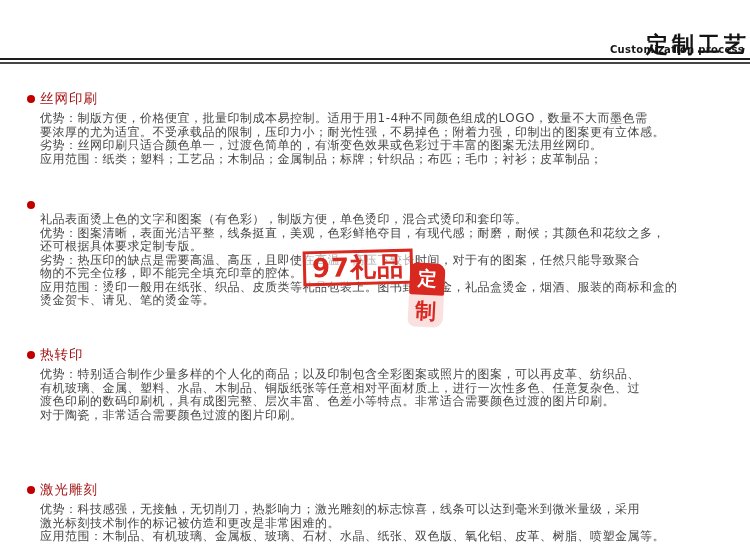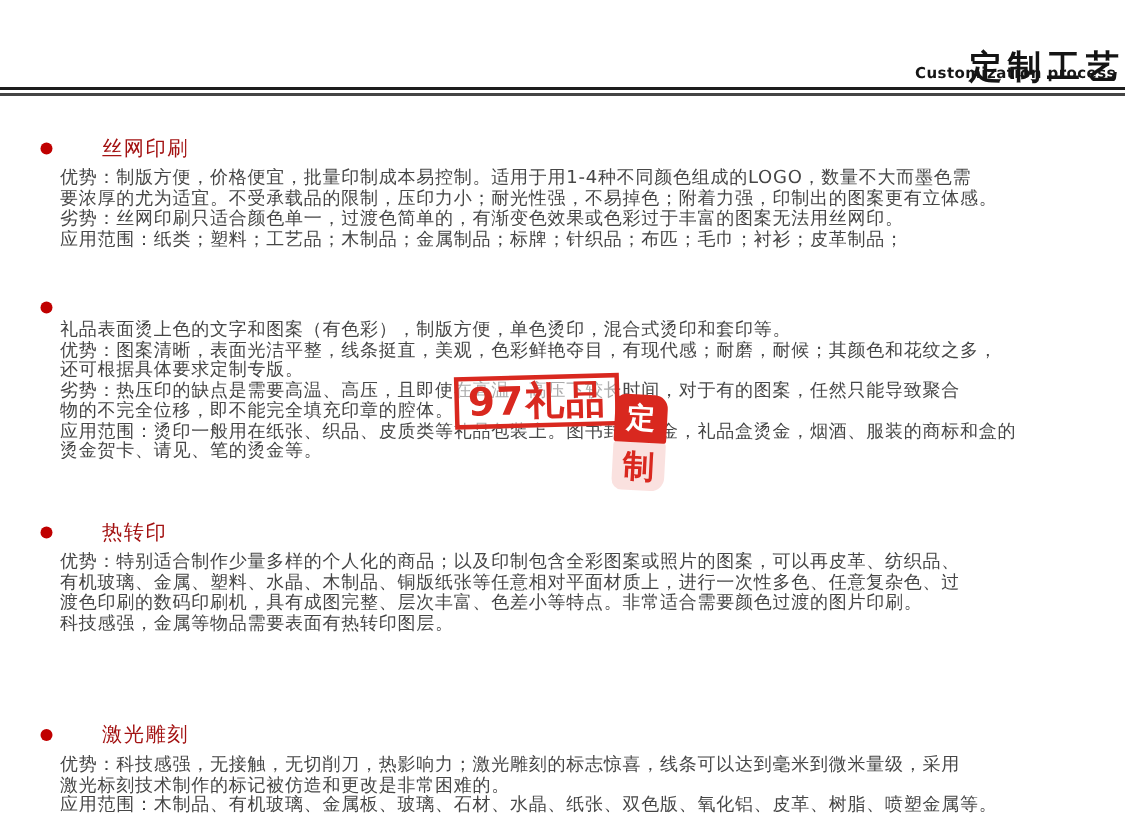--- a/index.html
+++ b/index.html
@@ -22,21 +22,21 @@
     border-top:2px solid #1c1c1c;border-bottom:2px solid #454545;
   }
   
   .section{position:absolute;left:27px;right:3px;}
   .sec1{top:90px}
   .sec2{top:201px}
   .sec3{top:346px}
   .sec4{top:481px}
   .sec-head{display:flex;align-items:center;margin-bottom:4px;}
   .bullet{width:8px;height:8px;border-radius:50%;background:#c00000;margin-right:5px;flex:0 0 auto;}
-  .sec-title{font-size:13.5px;color:#a31212;letter-spacing:1px;margin-left:28px;}
+  .sec-title{font-size:13.5px;color:#a31212;letter-spacing:1px;}
   .line{
     font-size:12px;line-height:13.5px;color:#464646;letter-spacing:0.5px;
     white-space:nowrap;padding-left:13px;overflow:hidden;
   }
   
   .wm-box{
     position:absolute;left:303px;top:250px;width:104px;height:29px;
     border:3px solid #d9281f;color:#d9281f;background:rgba(255,255,255,0.55);
     display:flex;align-items:center;justify-content:center;
     font-size:26px;font-weight:bold;letter-spacing:1px;
@@ -90,21 +90,21 @@
   </div>
 
   <div class="section sec3">
     <div class="sec-head">
       <span class="bullet"></span>
       <span class="sec-title">热转印</span>
     </div>
     <div class="line">优势：特别适合制作少量多样的个人化的商品；以及印制包含全彩图案或照片的图案，可以再皮革、纺织品、</div>
     <div class="line">有机玻璃、金属、塑料、水晶、木制品、铜版纸张等任意相对平面材质上，进行一次性多色、任意复杂色、过</div>
     <div class="line">渡色印刷的数码印刷机，具有成图完整、层次丰富、色差小等特点。非常适合需要颜色过渡的图片印刷。</div>
-    <div class="line">科技感强，金属等物品需要表面有热转印图层。</div>
+    <div class="line">对于陶瓷，非常适合需要颜色过渡的图片印刷。</div>
   </div>
 
   <div class="section sec4">
     <div class="sec-head">
       <span class="bullet"></span>
       <span class="sec-title">激光雕刻</span>
     </div>
     <div class="line">优势：科技感强，无接触，无切削刀，热影响力；激光雕刻的标志惊喜，线条可以达到毫米到微米量级，采用</div>
     <div class="line">激光标刻技术制作的标记被仿造和更改是非常困难的。</div>
     <div class="line">应用范围：木制品、有机玻璃、金属板、玻璃、石材、水晶、纸张、双色版、氧化铝、皮革、树脂、喷塑金属等。</div>

